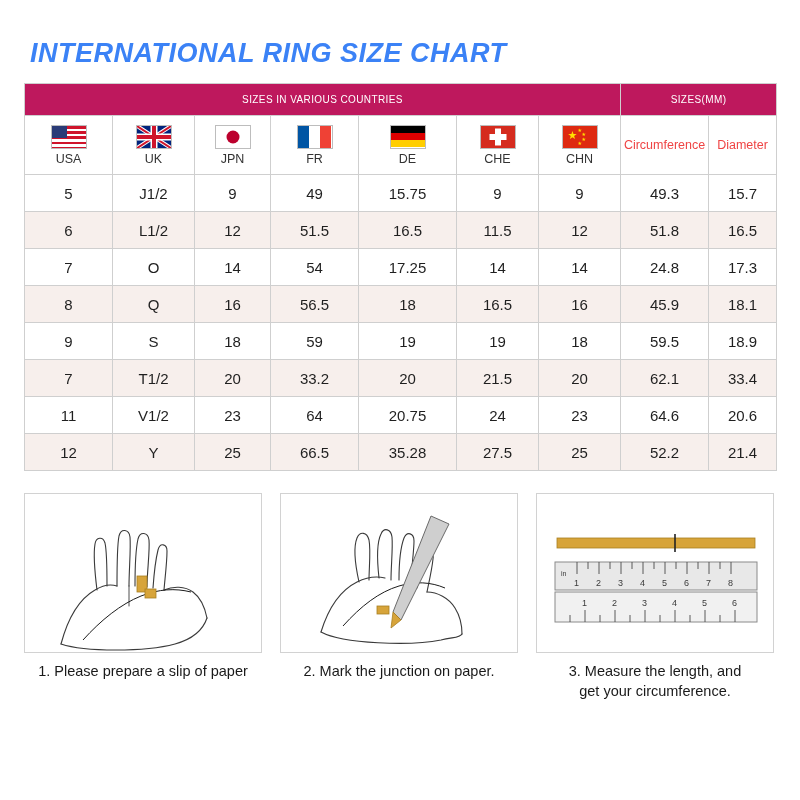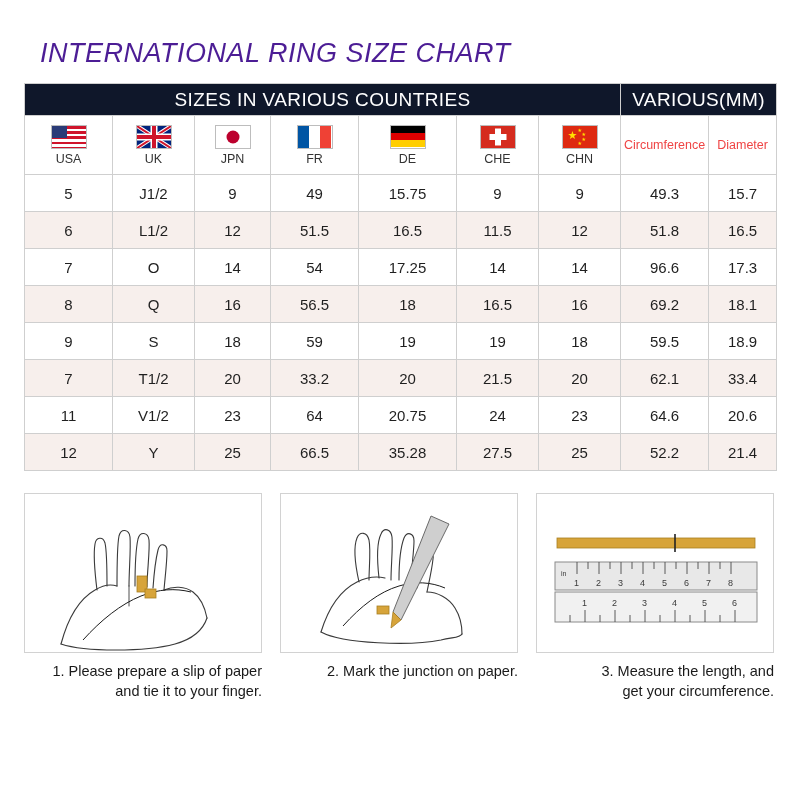--- a/index.html
+++ b/index.html
@@ -16,41 +16,41 @@
   }
   .page {
     position: relative;
     width: 800px;
     height: 800px;
     box-sizing: border-box;
     padding: 0 24px;
   }
   .title {
     font-size: 27px;
-    font-weight: normal;
+    font-weight: bold;
     font-style: italic;
     letter-spacing: 0.5px;
-    color: #4c1d95;
-    margin: 38px 0 14px 16px;
+    color: #3b82f6;
+    margin: 38px 0 14px 6px;
   }
   table.size-chart {
     width: 752px;
     border-collapse: collapse;
     table-layout: fixed;
   }
   table.size-chart td, table.size-chart th {
     border: 1px solid #cfcfcf;
     padding: 0;
     text-align: center;
     vertical-align: middle;
   }
   .grp-head {
-    background: #0f172a;
+    background: #be185d;
     color: #ffffff;
-    font-size: 19px;
+    font-size: 10px;
     height: 31px;
     letter-spacing: 0.4px;
     font-weight: normal;
   }
   .flag-row td {
     background: #ffffff;
     height: 58px;
     padding-top: 4px;
   }
   .flag-wrap {
@@ -163,21 +163,21 @@
   .step-img {
     width: 238px;
     height: 160px;
     border: 1px solid #d2d2d2;
     box-sizing: border-box;
     background: #ffffff;
     position: relative;
     overflow: hidden;
   }
   .step-cap {
-    text-align: right;
+    text-align: center;
     font-size: 14.5px;
     line-height: 1.35;
     color: #1a1a1a;
     margin-top: 9px;
   }
   .step-cap .l2 { display: block; }
 </style>
 </head>
 <body>
 
@@ -193,21 +193,21 @@
       <col style="width:88px">
       <col style="width:98px">
       <col style="width:82px">
       <col style="width:82px">
       <col style="width:88px">
       <col style="width:68px">
     </colgroup>
     <thead>
       <tr>
         <th class="grp-head" colspan="7">SIZES IN VARIOUS COUNTRIES</th>
-        <th class="grp-head" colspan="2">VARIOUS(MM)</th>
+        <th class="grp-head" colspan="2">SIZES(MM)</th>
       </tr>
       <tr class="flag-row">
         <td>
           <div class="flag-wrap">
             <span class="flag flag-us">
               <span class="stripes"></span>
                 <span class="canton"></span>
             </span>
             <span class="code">USA</span>
           </div>
@@ -304,32 +304,32 @@
         <td>16.5</td>
       </tr>
       <tr class="plain">
         <td>7</td>
         <td>O</td>
         <td>14</td>
         <td>54</td>
         <td>17.25</td>
         <td>14</td>
         <td>14</td>
-        <td>96.6</td>
+        <td>24.8</td>
         <td>17.3</td>
       </tr>
       <tr class="alt">
         <td>8</td>
         <td>Q</td>
         <td>16</td>
         <td>56.5</td>
         <td>18</td>
         <td>16.5</td>
         <td>16</td>
-        <td>69.2</td>
+        <td>45.9</td>
         <td>18.1</td>
       </tr>
       <tr class="plain">
         <td>9</td>
         <td>S</td>
         <td>18</td>
         <td>59</td>
         <td>19</td>
         <td>19</td>
         <td>18</td>
@@ -389,21 +389,20 @@
           </g>
           <g stroke="#1c1c1c" stroke-width="1" fill="none">
             <path d="M58 146 C76 126 96 110 116 102 C134 95 150 94 166 98"></path>
           </g>
           <rect x="112" y="82" width="10" height="16" fill="#d7a43a" stroke="#a87f22" stroke-width="0.8"></rect>
           <rect x="120" y="95" width="11" height="9" fill="#d7a43a" stroke="#a87f22" stroke-width="0.8"></rect>
         </svg>
       </div>
       <div class="step-cap">
         <span>1. Please prepare a slip of paper</span>
-        <span class="l2">and tie it to your finger.</span>
       </div>
     </div>
 
     <div class="step">
       <div class="step-img">
         <svg viewBox="0 0 238 160" width="238" height="160" aria-hidden="true">
           <g fill="none" stroke="#3a3a3a" stroke-width="1.1" stroke-linecap="round">
             <path d="M40 138 C48 112 60 96 76 88 C86 83 96 82 104 84"></path>
             <path d="M78 88 C74 70 72 54 76 44 C79 37 86 38 88 46 C90 56 88 74 88 86"></path>
             <path d="M98 84 C96 66 96 48 100 40 C103 33 110 35 111 43 C112 54 110 72 110 86"></path>

